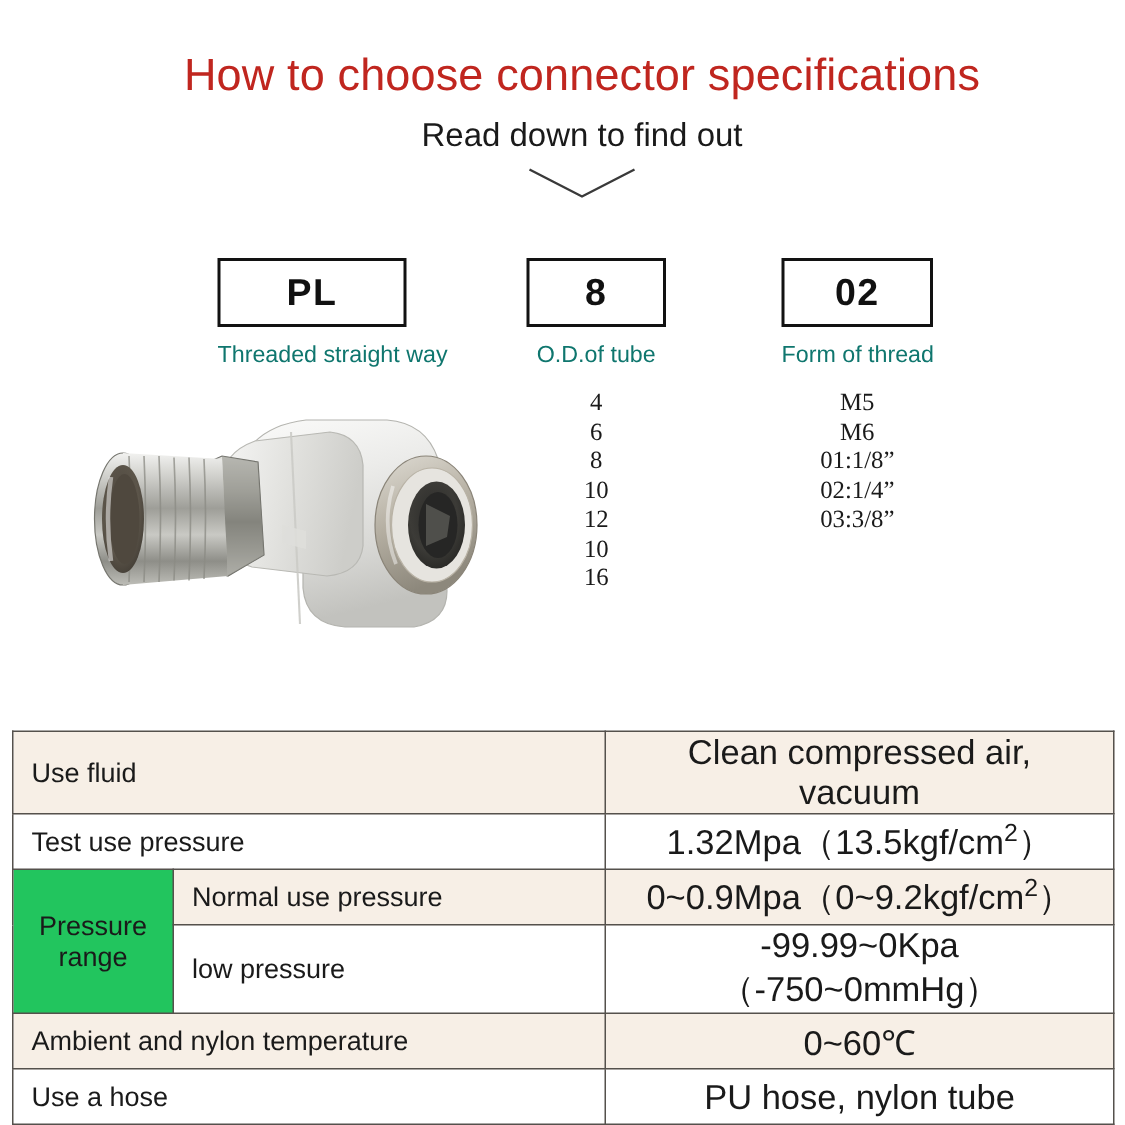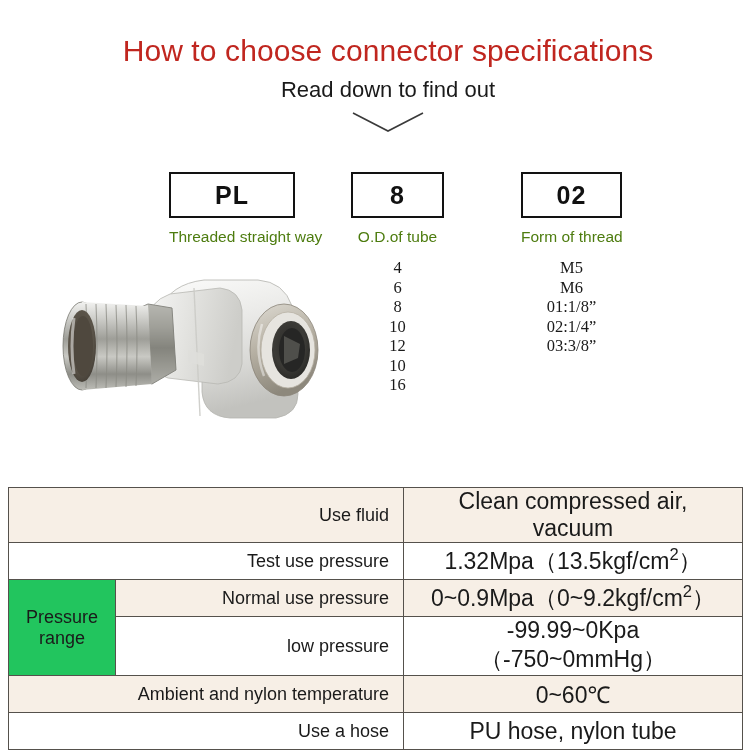--- a/index.html
+++ b/index.html
@@ -65,25 +65,25 @@
     align-items: center;
     justify-content: center;
     font-size: 25px;
     font-weight: bold;
     color: #111111;
     letter-spacing: 1px;
   }
   .code-caption {
     margin-top: 10px;
     font-size: 15.5px;
-    color: #4d7c0f;
+    color: #0f766e;
     white-space: nowrap;
   }
 
-  .group-1 { left: 145px; top: 0; width: 126px; margin-left: 24px; }
+  .group-1 { left: 145px; top: 0; width: 126px; }
   .group-1 .code-box { width: 126px; height: 46px; }
   .group-2 { left: 351px; top: 0; width: 93px; }
   .group-2 .code-box { width: 93px; height: 46px; }
   .group-3 { left: 521px; top: 0; width: 101px; }
   .group-3 .code-box { width: 101px; height: 46px; }
 
   
   .option-list {
     position: absolute;
     font-family: "Liberation Serif", serif;
@@ -118,21 +118,21 @@
   }
   .spec-table td {
     border: 1px solid #55514c;
     padding: 0 14px;
     height: 36px;
     font-size: 18px;
     color: #1a1a1a;
     vertical-align: middle;
   }
   .spec-table td.label {
-    text-align: right;
+    text-align: left;
     padding-left: 12px;
   }
   .spec-table td.value {
     text-align: center;
     font-size: 23px;
   }
   .shade { background: #f7efe6; }
   .plain { background: #ffffff; }
   .rangelabel {
     font-size: 12.5px;

